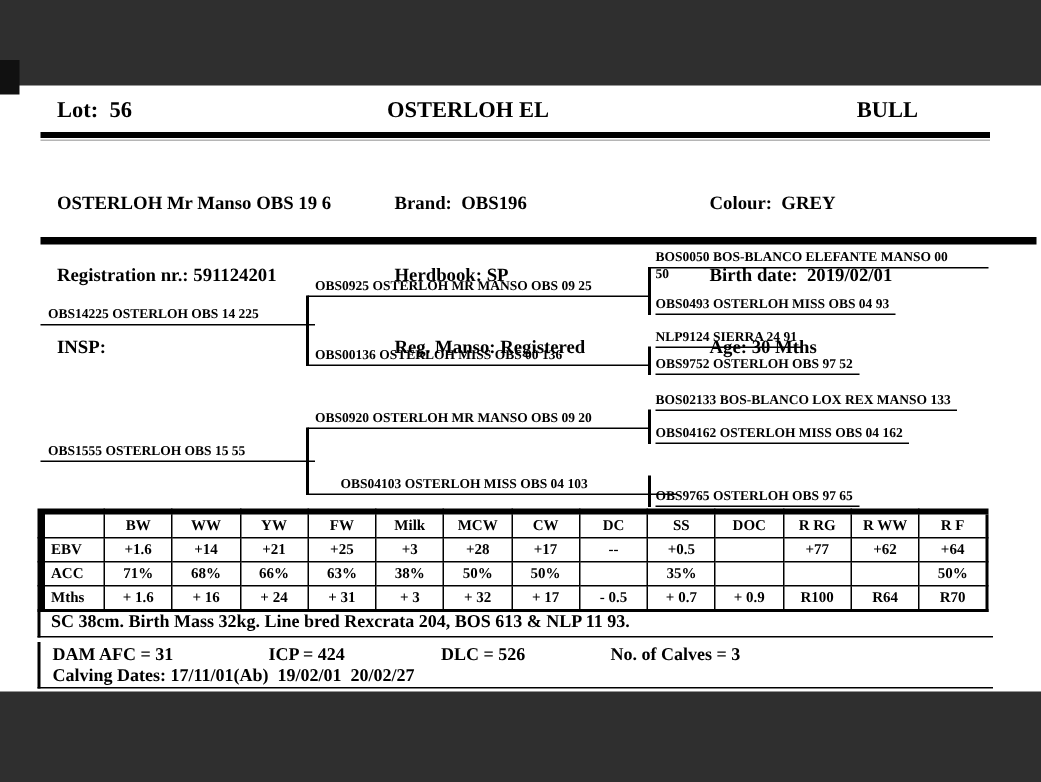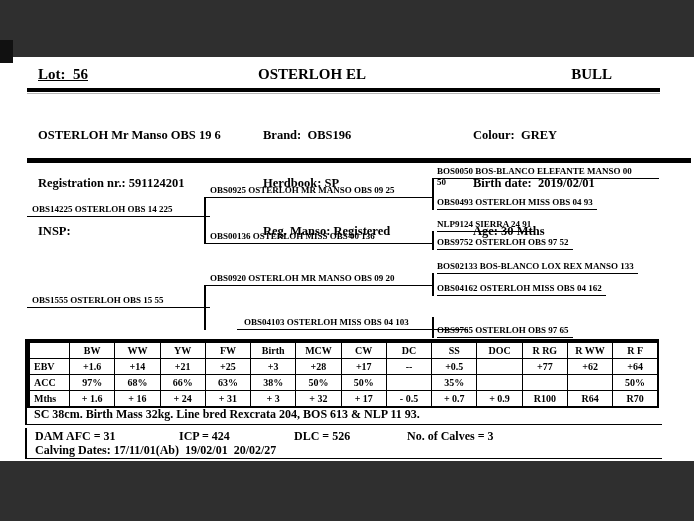--- a/index.html
+++ b/index.html
@@ -30,21 +30,21 @@
 </style>
 </head>
 <body>
 
 <div class="stage">
 
   <div class="bar top"></div>
   <div class="notch"></div>
   <div class="bar bottom"></div>
 
-  <div class="abs hd pre" style="left:38px; top:66px;text-decoration:underline;">Lot:  56</div>
+  <div class="abs hd pre" style="left:38px; top:66px;">Lot:  56</div>
   <div class="abs hd" style="left:227px; top:66px; width:170px; text-align:center;">OSTERLOH EL</div>
   <div class="abs hd" style="left:512px; top:66px; width:100px; text-align:right;">BULL</div>
   <div class="hrule" style="left:27px; top:88px; width:633px; height:3.5px;"></div>
   <div class="grule" style="left:27px; top:93px; width:633px; height:1px;"></div>
 
   <div class="abs info" style="left:38px; top:95px;">
     <div>OSTERLOH Mr Manso OBS 19 6</div>
     <div>Registration nr.: 591124201</div>
     <div>INSP:</div>
   </div>
@@ -59,21 +59,21 @@
     <div>Age: 30 Mths</div>
   </div>
   <div class="hrule" style="left:27px; top:158px; width:664px; height:4.5px;"></div>
 
   <div class="ped u" style="left:27px; top:204px; width:178px; height:12px; padding-left:5px;">OBS14225 OSTERLOH OBS 14 225</div>
   <div class="ped u" style="left:27px; top:295px; width:178px; height:12px; padding-left:5px;">OBS1555 OSTERLOH OBS 15 55</div>
 
   <div class="ped u" style="left:205px; top:185px; width:224px; height:12px; padding-left:5px;">OBS0925 OSTERLOH MR MANSO OBS 09 25</div>
   <div class="ped u" style="left:205px; top:231px; width:224px; height:12px; padding-left:5px;">OBS00136 OSTERLOH MISS OBS 00 136</div>
   <div class="ped u" style="left:205px; top:273px; width:224px; height:12px; padding-left:5px;">OBS0920 OSTERLOH MR MANSO OBS 09 20</div>
-  <div class="ped u" style="left:205px; top:317px; width:224px; height:12px; padding-left:7px;margin-left:32px;">OBS04103 OSTERLOH MISS OBS 04 103</div>
+  <div class="ped u" style="left:205px; top:317px; width:224px; height:12px; padding-left:22px;">OBS04103 OSTERLOH MISS OBS 04 103</div>
 
   <div class="ped wrap" style="left:437px; top:166px; width:205px;">BOS0050 BOS-BLANCO ELEFANTE MANSO 00 50</div>
   <div class="hrule" style="left:433px; top:177.5px; width:226px; height:1.5px;"></div>
   <div class="ped u fit" style="left:437px; top:197px;">OBS0493 OSTERLOH MISS OBS 04 93</div>
   <div class="ped u fit" style="left:437px; top:219px;">NLP9124 SIERRA 24 91</div>
   <div class="ped u fit" style="left:437px; top:237px;">OBS9752 OSTERLOH OBS 97 52</div>
   <div class="ped u fit" style="left:437px; top:261px;">BOS02133 BOS-BLANCO LOX REX MANSO 133</div>
   <div class="ped u fit" style="left:437px; top:283px;">OBS04162 OSTERLOH MISS OBS 04 162</div>
   <div class="ped u fit" style="left:437px; top:325px;">OBS9765 OSTERLOH OBS 97 65</div>
 
@@ -88,21 +88,21 @@
     <colgroup>
         <col style="width:42px;">
       </colgroup>
     <tbody>
         <tr>
       <th></th>
       <th>BW</th>
       <th>WW</th>
       <th>YW</th>
       <th>FW</th>
-      <th>Birth</th>
+      <th>Milk</th>
       <th>MCW</th>
       <th>CW</th>
       <th>DC</th>
       <th>SS</th>
       <th>DOC</th>
       <th>R RG</th>
       <th>R WW</th>
       <th>R F</th>
     </tr>
     <tr>
@@ -116,21 +116,21 @@
       <td>+17</td>
       <td>--</td>
       <td>+0.5</td>
       <td></td>
       <td>+77</td>
       <td>+62</td>
       <td>+64</td>
     </tr>
     <tr>
       <td class="rowlab">ACC</td>
-      <td>97%</td>
+      <td>71%</td>
       <td>68%</td>
       <td>66%</td>
       <td>63%</td>
       <td>38%</td>
       <td>50%</td>
       <td>50%</td>
       <td></td>
       <td>35%</td>
       <td></td>
       <td></td>

